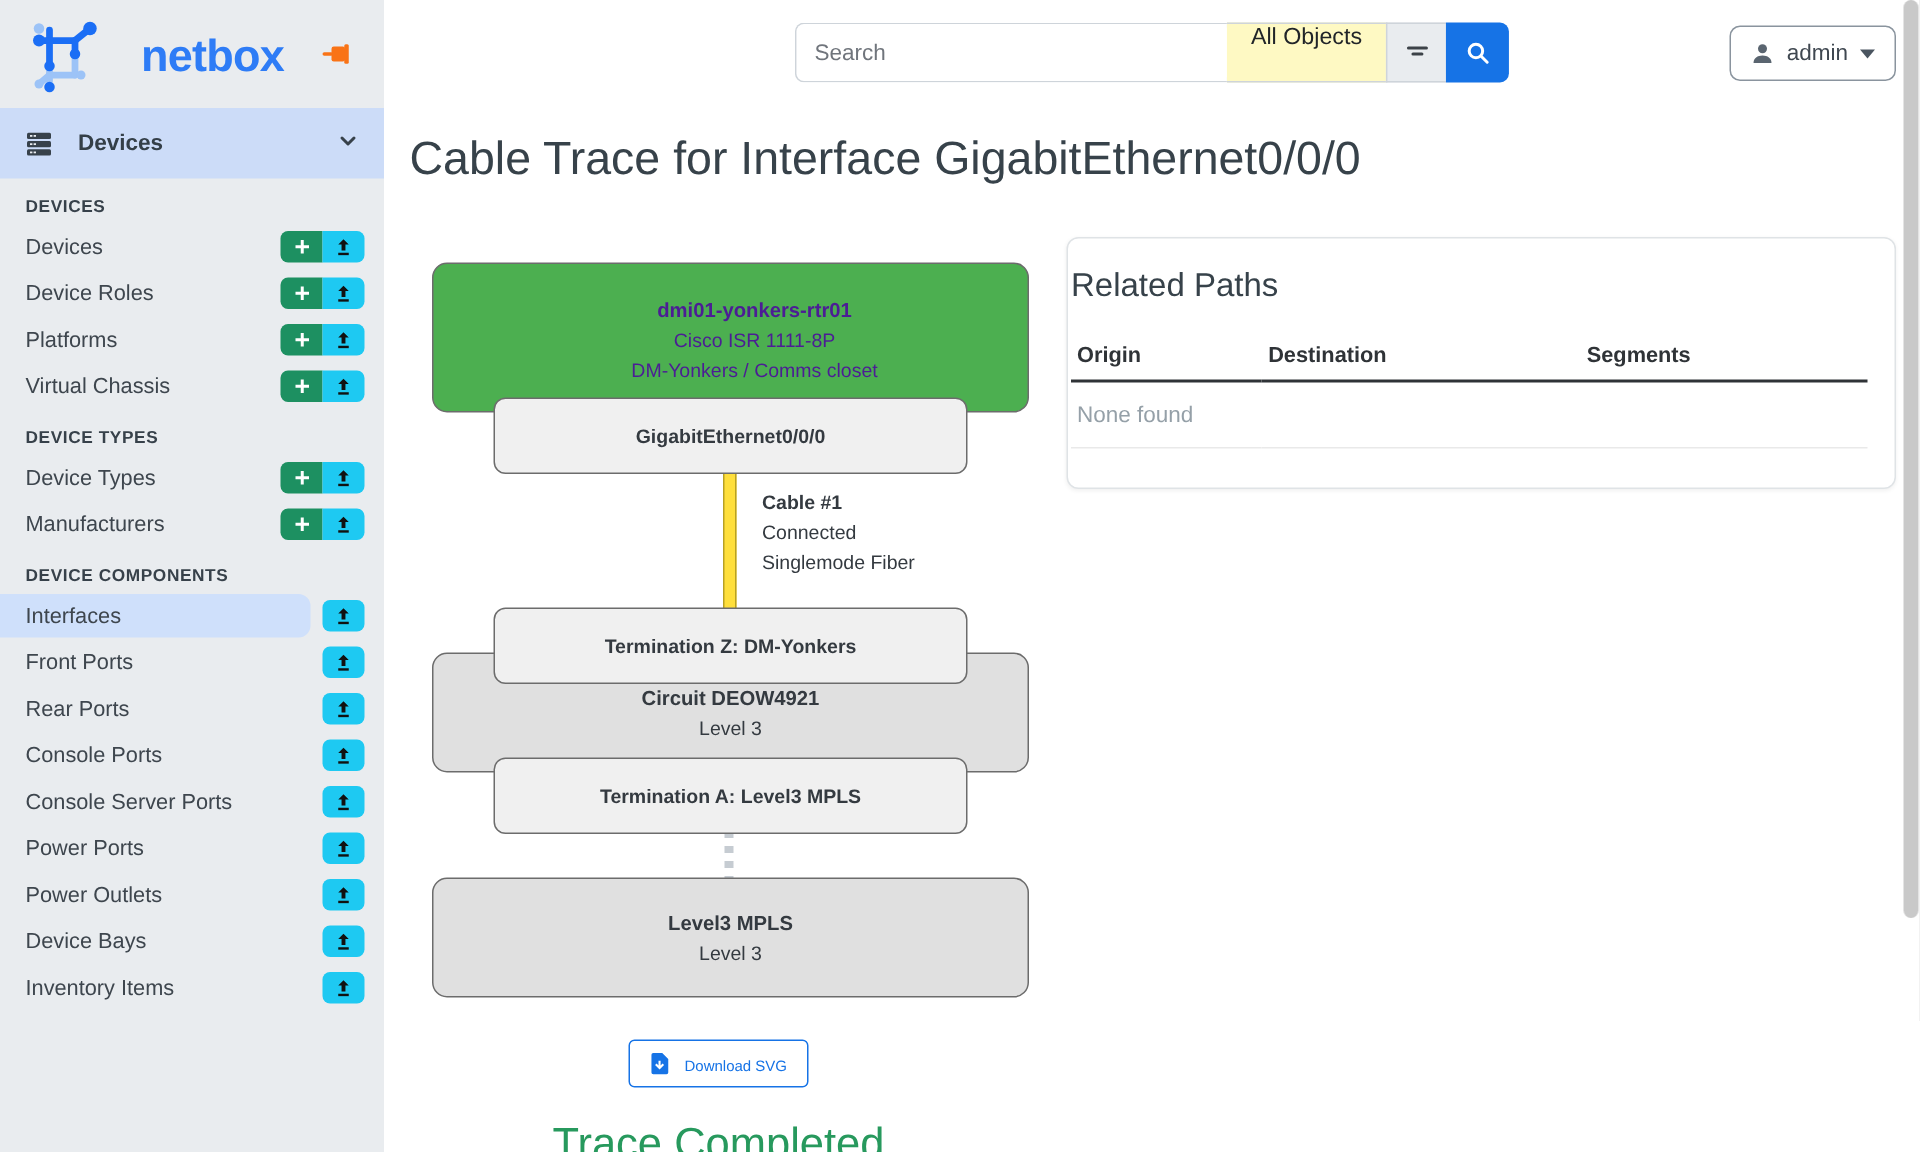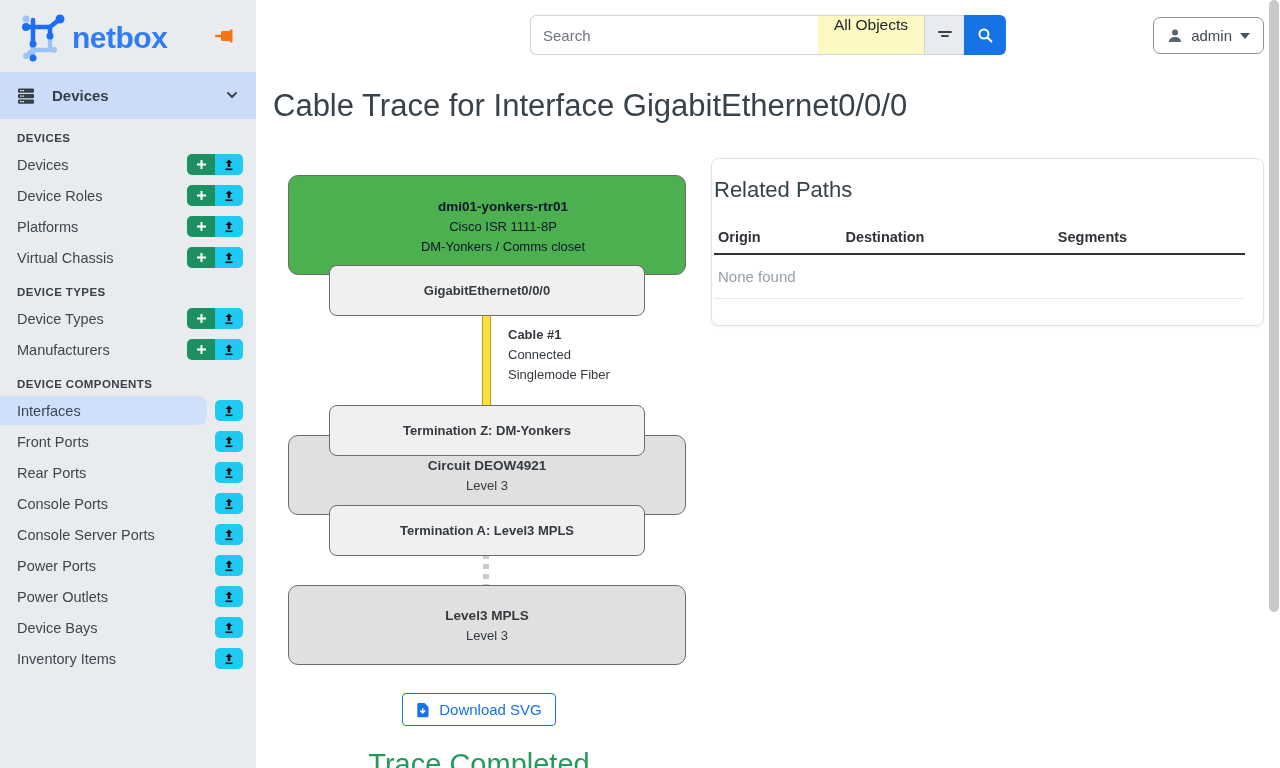--- a/index.html
+++ b/index.html
@@ -2,21 +2,21 @@
 <html><head>
 <meta charset="utf-8">
 <style>
   * { margin:0; padding:0; box-sizing:border-box; }
   html,body { width:1280px; height:768px; overflow:hidden; }
   body { font-family:"Liberation Sans","DejaVu Sans",sans-serif; background:#fff; color:#343a40; display:flex; }
 
   
   .sidebar { width:256px; min-width:256px; height:768px; background:#e9ecef; overflow:hidden; }
   .side-top { display:flex; align-items:center; justify-content:space-between; padding:14px 22px 10px 20px; }
-  .logo { display:flex; align-items:center; gap:0; cursor:pointer; }
+  .logo { display:flex; align-items:center; gap:22px; cursor:pointer; }
   .logo-text { font-size:30px; font-weight:bold; color:#2e7cf6; letter-spacing:-0.5px; }
   .pin { cursor:pointer; }
   .nav-item { display:flex; align-items:center; height:47px; padding:0 18px 0 16px; cursor:pointer; color:#343f48; }
   .nav-item.active { background:#ccdcf8; }
   .nav-item .nav-ic { width:22px; margin-right:14px; display:flex; align-items:center; }
   .nav-item .nav-label { font-size:15px; font-weight:bold; flex:1; }
   .sec-header { font-size:11.5px; font-weight:bold; letter-spacing:0.4px; color:#37414a; padding:13px 16px 5px 17px; }
   .sn-row { display:flex; align-items:center; height:31px; padding-right:13px; position:relative; }
   .sn-hl { position:absolute; left:0; top:1px; bottom:1px; width:207px; background:#cfe0fb; border-radius:0 8px 8px 0; }
   .sn-label { font-size:14.5px; color:#3e464e; padding-left:17px; flex:1; cursor:pointer; position:relative; z-index:1; }
@@ -39,37 +39,37 @@
   .caret { width:0; height:0; border-left:5px solid transparent; border-right:5px solid transparent; border-top:6px solid #4a5560; }
 
   .page-title { font-size:31px; font-weight:400; color:#37424a; margin:18px 0 34px 1px; }
 
   .content-row { display:flex; align-items:flex-start; }
   .trace-col { width:414px; min-width:414px; }
 
   
   .trace-wrap { position:relative; width:398px; height:492px; margin:17px 0 0 16px; }
   .t-parent { position:absolute; left:0; width:398px; border:1px solid #6c6c6c; border-radius:10px; text-align:center; }
-  .t-device { top:0; height:100px; background:#4caf50; color:#0f172a; padding-top:21px;padding-left:32px; }
+  .t-device { top:0; height:100px; background:#4caf50; color:#4c1d95; padding-top:21px;padding-left:32px; }
   .t-gray { background:#e0e0e0; color:#343a40; padding-top:20px; height:80px; }
   .t-circuit { top:260px; }
   .t-pnet { top:410px; }
   .t-line1 { font-size:13.5px; font-weight:bold; line-height:20px; }
   .t-line2 { font-size:13px; line-height:20px; }
   .t-attach { position:absolute; left:41px; width:316px; height:51px; background:#f0f0f0; border:1px solid #6c6c6c; border-radius:8px; display:flex; align-items:center; justify-content:center; font-weight:bold; font-size:13px; color:#343a40; z-index:2; }
   .t-iface { top:90px; }
   .t-termz { top:230px; }
   .t-terma { top:330px; }
   .cable-line { position:absolute; left:194px; top:129px; width:9px; height:103px; background:#ffdf3b; border-left:1px solid #b9a122; border-right:1px solid #b9a122; z-index:1; }
   .cable-info { position:absolute; left:220px; top:150px; font-size:13px; line-height:20px; z-index:1; }
   .cable-info .c1 { font-weight:bold; }
   .dotted { position:absolute; left:195px; top:369px; width:6px; height:42px; background:repeating-linear-gradient(to bottom,#c6ccd2 0 5px,transparent 5px 10px); }
 
   .dl-row { width:414px; text-align:center; margin-top:26px; }
-  .dl-btn { display:inline-flex; align-items:flex-end; gap:8px; background:#fff; border:1px solid #1673e6; border-radius:4px; padding:7px 13px; color:#1673e6; font-size:15px; font-family:inherit; cursor:pointer; }
+  .dl-btn { display:inline-flex; align-items:flex-end; gap:8px; background:#fff; border:1px solid #1673e6; border-radius:4px; padding:7px 13px; color:#1673e6; font-size:10px; font-family:inherit; cursor:pointer; }
   .status-row { width:414px; text-align:center; margin-top:22px; font-size:29px; color:#27995d; }
 
   
   .card { flex:1; margin-left:25px; margin-top:0; background:#fff; border:1px solid #dfe3e6; border-radius:8px; box-shadow:0 1px 3px rgba(0,0,0,0.06); padding:16px 18px 26px 2px; }
   .card-title { font-size:22px; font-weight:400; color:#37424a; margin:2px 0 18px 0; }
   .rp-table { width:100%; border-collapse:collapse; }
   .rp-table th { text-align:left; font-size:14.5px; color:#2f3337; padding:8px 4px; border-bottom:2px solid #2f3337; }
   .rp-table td { font-size:15px; color:#95a0a8; padding:13px 4px; border-bottom:1px solid #e9e9e9; }
   .col-origin { width:24%; } .col-dest { width:40%; } .col-seg { width:36%; }
 

